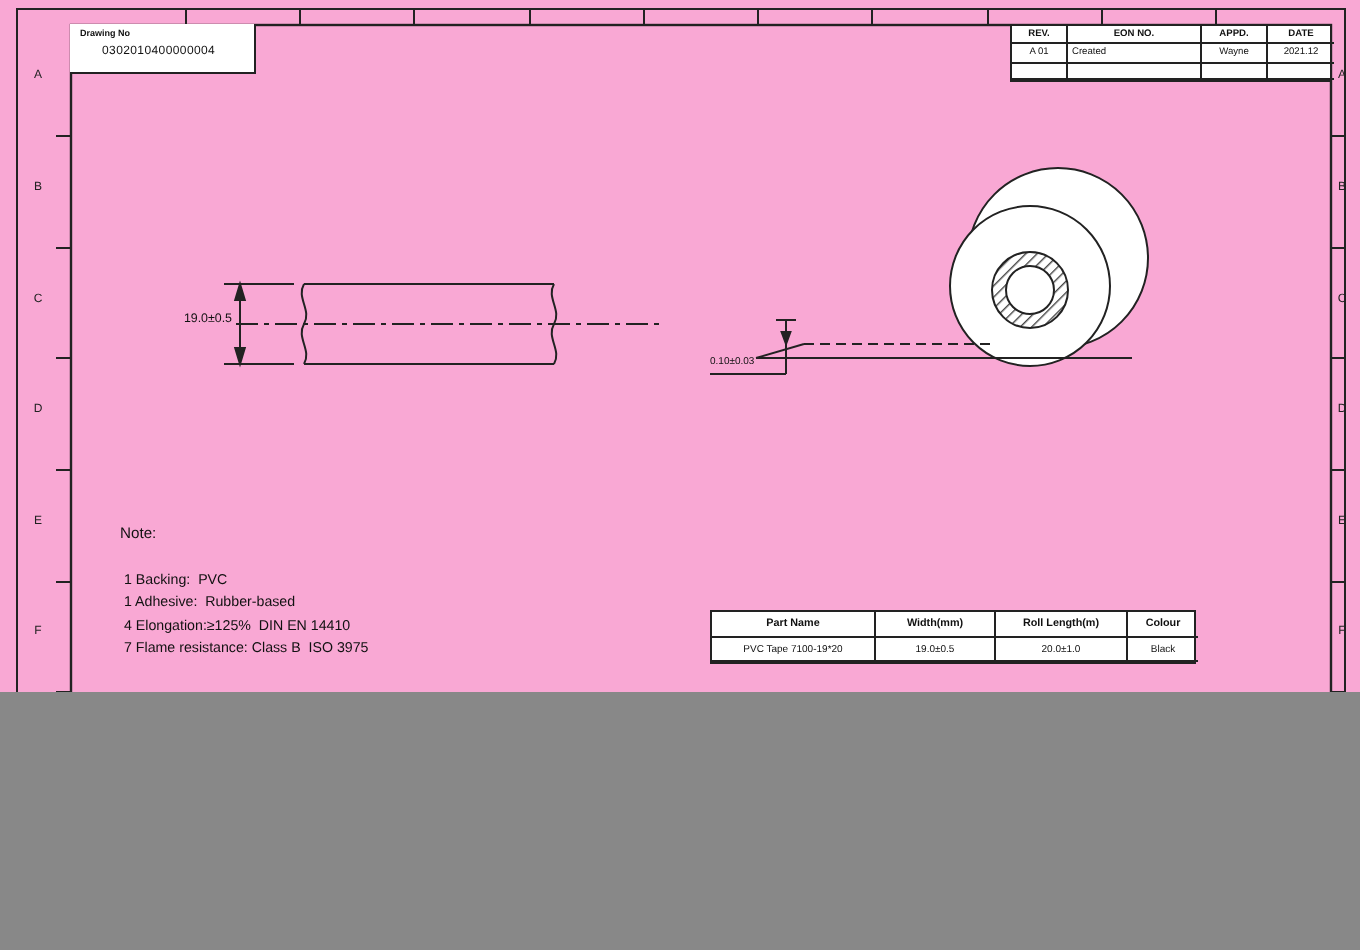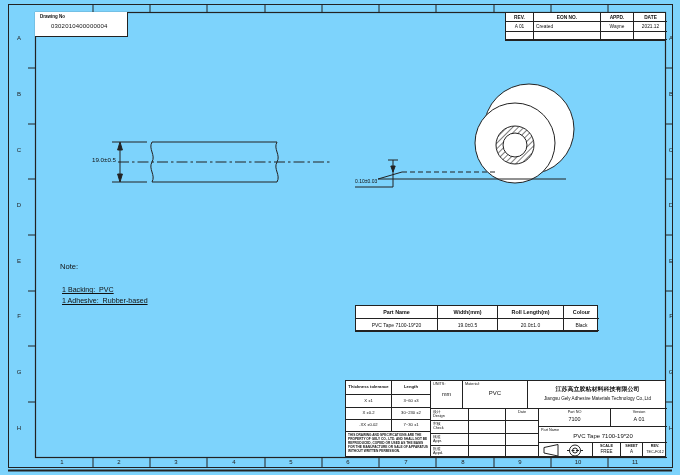--- a/index.html
+++ b/index.html
@@ -1,16 +1,16 @@
 <!DOCTYPE html>
 <html><head>
 <meta charset="utf-8">
 <style>
   html,body{margin:0;padding:0;background:#888;}
-  .sheet{position:relative;width:680px;height:475px;background:#7dd3fc;overflow:hidden;
+  .sheet{position:relative;width:680px;height:346px;background:#f9a8d4;overflow:hidden;
          font-family:"Liberation Sans","DejaVu Sans",sans-serif;color:#111;}
   .abs{position:absolute;box-sizing:border-box;}
   svg.lineart{position:absolute;left:0;top:0;z-index:0;}
   .txt{position:absolute;white-space:pre;z-index:2;}
   .gridlabel{font-size:6px;color:#222;text-align:center;width:16px;z-index:2;}
   
   .rev-table{display:grid;grid-template-columns:28px 67px 33px 33px;grid-template-rows:9px 10px 8px;
              border:1px solid #222;z-index:2;background:#fff;}
   .rev-table>div{border-right:1px solid #222;border-bottom:1px solid #222;font-size:4.8px;
                  display:flex;align-items:center;justify-content:center;overflow:hidden;}
@@ -167,23 +167,25 @@
     <div></div>
     <div></div>
     <div></div>
   </div>
 
   <div class="txt" style="left:68px;top:156px;width:48px;text-align:right;font-size:6.2px;">19.0±0.5</div>
   <div class="txt" style="left:355px;top:178px;font-size:5px;">0.10±0.03</div>
 
   <div class="notes">
     <div class="nt">Note:</div>
-    <div style="padding-left:2px;text-decoration:underline;">
+    <div style="padding-left:2px;">
       <div class="ni">1 Backing:  PVC</div>
       <div class="ni">1 Adhesive:  Rubber-based</div>
+      <div class="ni">4 Elongation:≥125%  DIN EN 14410</div>
+      <div class="ni">7 Flame resistance: Class B  ISO 3975</div>
     </div>
   </div>
 
   <div class="abs spec-table" style="left:355px;top:305px;width:243px;">
     <div class="hd">Part Name</div>
     <div class="hd">Width(mm)</div>
     <div class="hd">Roll Length(m)</div>
     <div class="hd">Colour</div>
     <div>PVC Tape 7100-19*20</div>
     <div>19.0±0.5</div>

